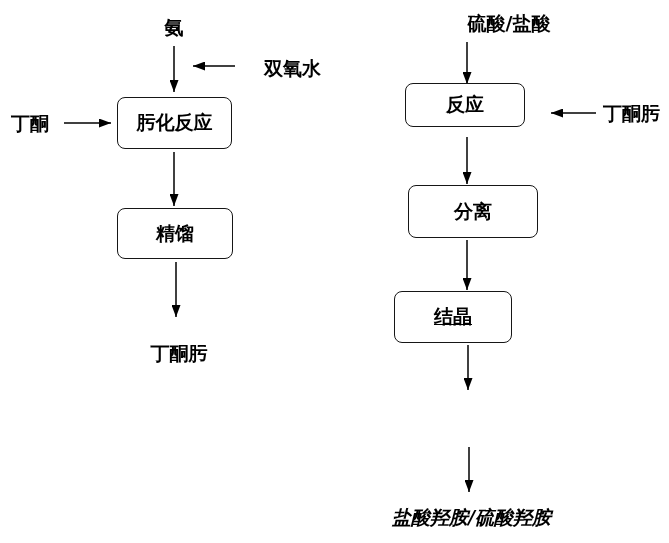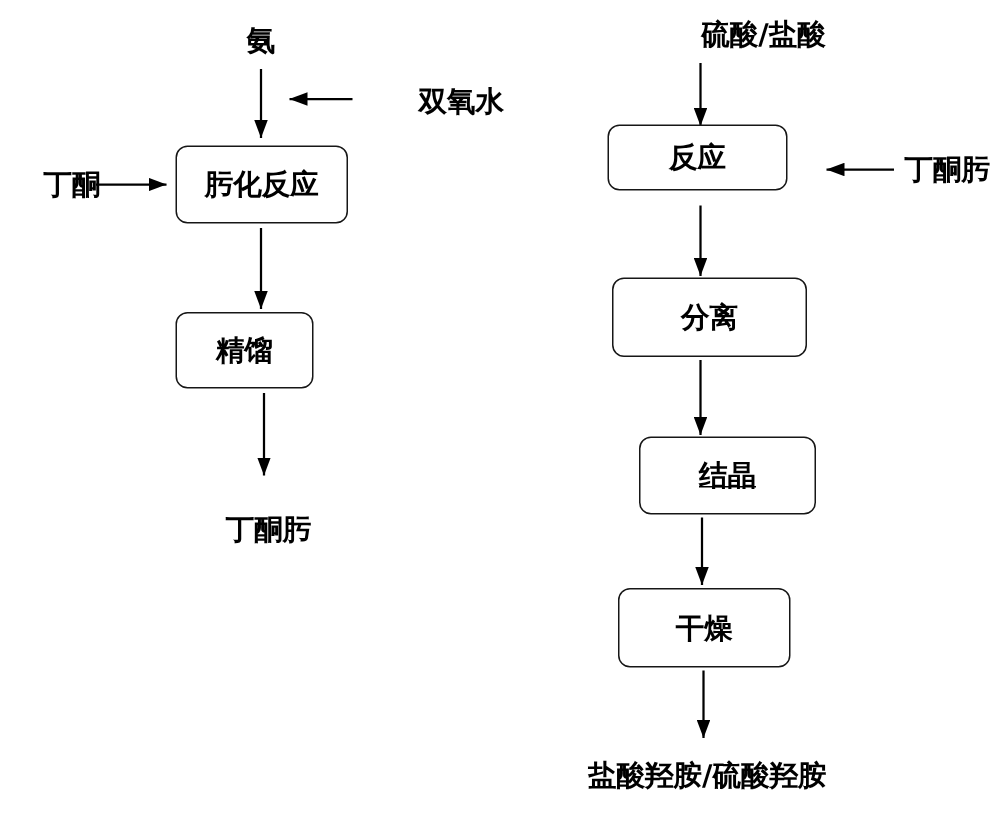--- a/index.html
+++ b/index.html
@@ -68,37 +68,36 @@
     <line x1="467" y1="42" x2="467" y2="84" marker-end="url(#ah)"></line>
     <line x1="596" y1="113" x2="551" y2="113" marker-end="url(#ah)"></line>
     <line x1="467" y1="137" x2="467" y2="184" marker-end="url(#ah)"></line>
     <line x1="467" y1="240" x2="467" y2="290" marker-end="url(#ah)"></line>
     <line x1="468" y1="345" x2="468" y2="390" marker-end="url(#ah)"></line>
     <line x1="469" y1="447" x2="469" y2="492" marker-end="url(#ah)"></line>
   </svg>
 
   <div class="lbl center" style="left:174px; top:16px;">氨</div>
 
-  <div class="lbl" style="left:279px; top:57px;">双氧水</div>
+  <div class="lbl" style="left:264px; top:57px;">双氧水</div>
 
-  <div class="lbl" style="left:29px; top:112px;">丁酮</div>
+  <div class="lbl" style="left:11px; top:112px;">丁酮</div>
 
   <div class="box" style="left:117px; top:97px; width:115px; height:52px;">肟化反应</div>
 
-  <div class="box" style="left:117px; top:208px; width:92px; height:51px;">精馏</div>
+  <div class="box" style="left:117px; top:208px; width:116px; height:51px;">精馏</div>
 
   <div class="lbl center" style="left:179px; top:342px;">丁酮肟</div>
 
   <div class="lbl center" style="left:466px; top:12px;margin-left:43px;">硫酸/盐酸</div>
 
   <div class="box" style="left:405px; top:83px; width:120px; height:44px;">反应</div>
 
   <div class="lbl" style="left:603px; top:102px;">丁酮肟</div>
 
   <div class="box" style="left:408px; top:185px; width:130px; height:53px;">分离</div>
 
-  <div class="box" style="left:426px; top:291px; width:118px; height:52px;text-decoration:underline;">结晶</div>
+  <div class="box" style="left:394px; top:291px; width:118px; height:52px;text-decoration:underline;">结晶</div>
 
-  <div class="box" style="left:412px; top:392px; width:115px; height:53px;">干燥</div>
 
-  <div class="lbl" style="left:392px; top:506px;">盐酸羟胺/硫酸羟胺</div>
+  <div class="lbl" style="left:392px; top:506px;font-style:italic;">盐酸羟胺/硫酸羟胺</div>
 
 </div>
 
 </body></html>

